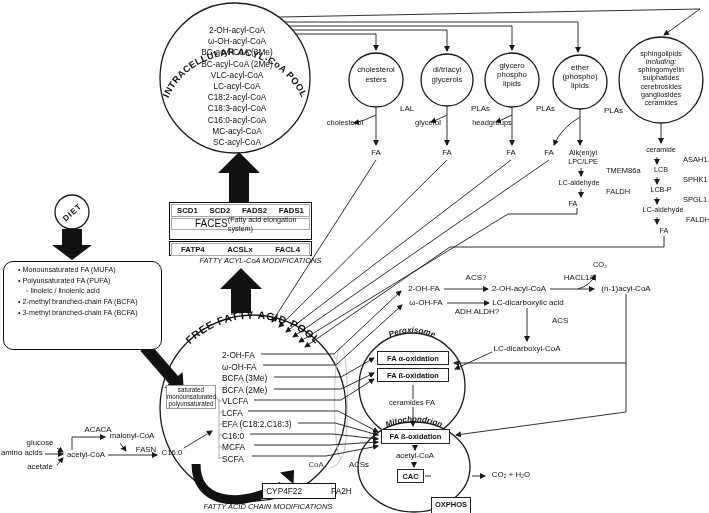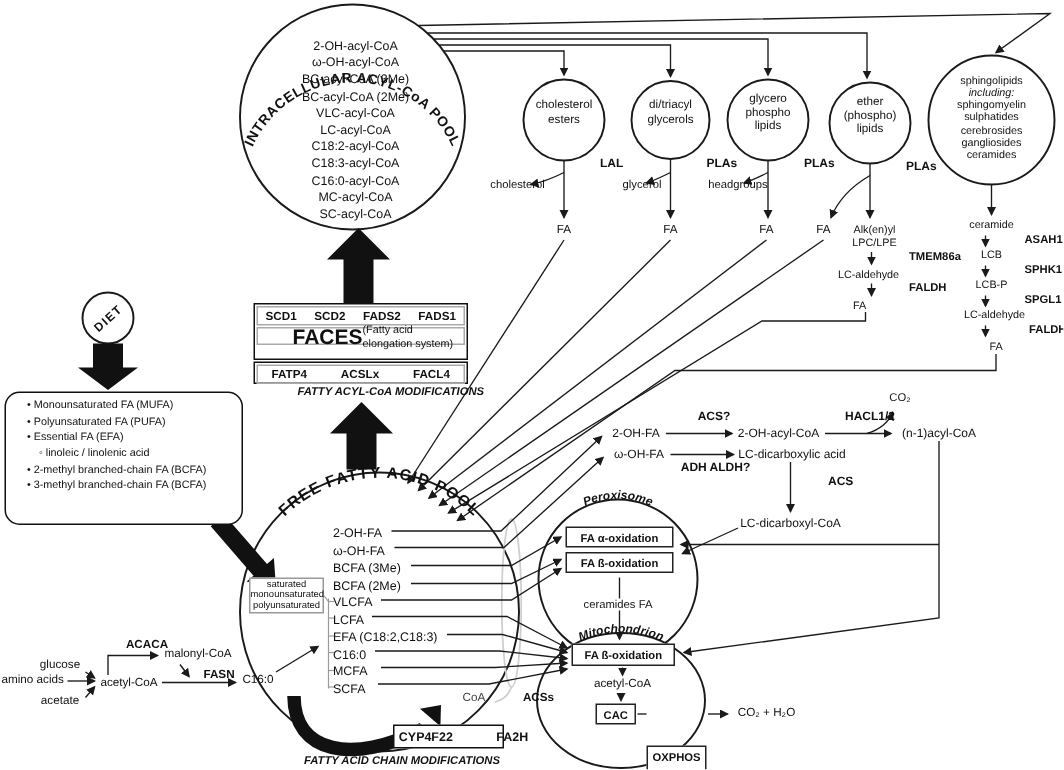--- a/index.html
+++ b/index.html
@@ -9,21 +9,21 @@
   .shape{fill:#fff;stroke:#1a1a1a;stroke-width:1.3;}
   .ln{fill:none;stroke:#1a1a1a;stroke-width:0.9;}
   .plain{fill:none;stroke:#1a1a1a;stroke-width:0.9;}
   .gray{fill:none;stroke:#9a9a9a;stroke-width:0.8;}
   .lasso{fill:none;stroke:#cfcfcf;stroke-width:1.2;}
   .blk{fill:#111;stroke:none;}
   .arct{font-family:"Liberation Sans",sans-serif;font-weight:bold;fill:#111;}
   .diett{font-family:"Liberation Sans",sans-serif;font-weight:bold;font-size:8px;letter-spacing:1px;fill:#111;}
   .t{position:absolute;line-height:1.12;color:#111;white-space:nowrap;}
   .c{transform:translateX(-50%);}
-  .b{font-weight:bold;padding-left:20px;}
+  .b{font-weight:normal;padding-left:20px;}
   .i{font-style:italic;}
   .s63{font-size:6.3px;}.s72{font-size:7.2px;}.s75{font-size:7.5px;}
   .s78{font-size:7.8px;}.s8{font-size:8px;}.s83{font-size:8.3px;}
   .box{position:absolute;border:1.2px solid #111;background:#fff;box-sizing:border-box;}
   .modrow{border:0.8px solid #aaa;margin:1px;height:10.5px;display:flex;justify-content:space-between;
           align-items:center;padding:0 5px;font-size:7.8px;font-weight:bold;}
   .modrow2{border:0.8px solid #aaa;margin:1px;height:10.5px;display:flex;align-items:center;
            padding:0 3px;font-size:7.2px;}
   .dietline{padding-left:8px;height:10.7px;font-size:7.2px;white-space:nowrap;}
   .dietline.sub{padding-left:16px;}
@@ -238,35 +238,34 @@
   <div class="t c s72" style="left:661px;top:186px">LCB-P</div>
   <div class="t b s75" style="left:663px;top:195.5px">SPGL1</div>
   <div class="t c s72" style="left:663px;top:206px">LC-aldehyde</div>
   <div class="t b s75" style="left:666px;top:215.5px">FALDH</div>
   <div class="t c s72" style="left:664px;top:227px">FA</div>
 </div>
 
 <div class="box" style="left:3px;top:261px;width:159px;height:89px;border-radius:10px;padding:3px 0 0 6px">
   <div class="dietline">• Monounsaturated FA (MUFA)</div>
   <div class="dietline">• Polyunsaturated FA (PUFA)</div>
-  <div class="dietline">• Essential FA (EFA)</div>
   <div class="dietline sub">◦ linoleic / linolenic acid</div>
   <div class="dietline">• 2-methyl branched-chain FA (BCFA)</div>
   <div class="dietline">• 3-methyl branched-chain FA (BCFA)</div>
 </div>
 
 <div class="box" style="left:169px;top:202px;width:143px;height:38px">
   <div class="modrow">
     <span>SCD1</span>
     <span>SCD2</span>
     <span>FADS2</span>
     <span>FADS1</span>
   </div>
   <div class="modrow2">
-    <span class="b" style="font-size:14px">FACES</span>
+    <span class="b" style="font-size:10px">FACES</span>
     <span> (Fatty acid elongation system)</span>
   </div>
 </div>
 <div class="box" style="left:169px;top:241px;width:143px;height:15px">
   <div class="modrow" style="padding:0 9px">
     <span>FATP4</span>
     <span>ACSLx</span>
     <span>FACL4</span>
   </div>
 </div>

